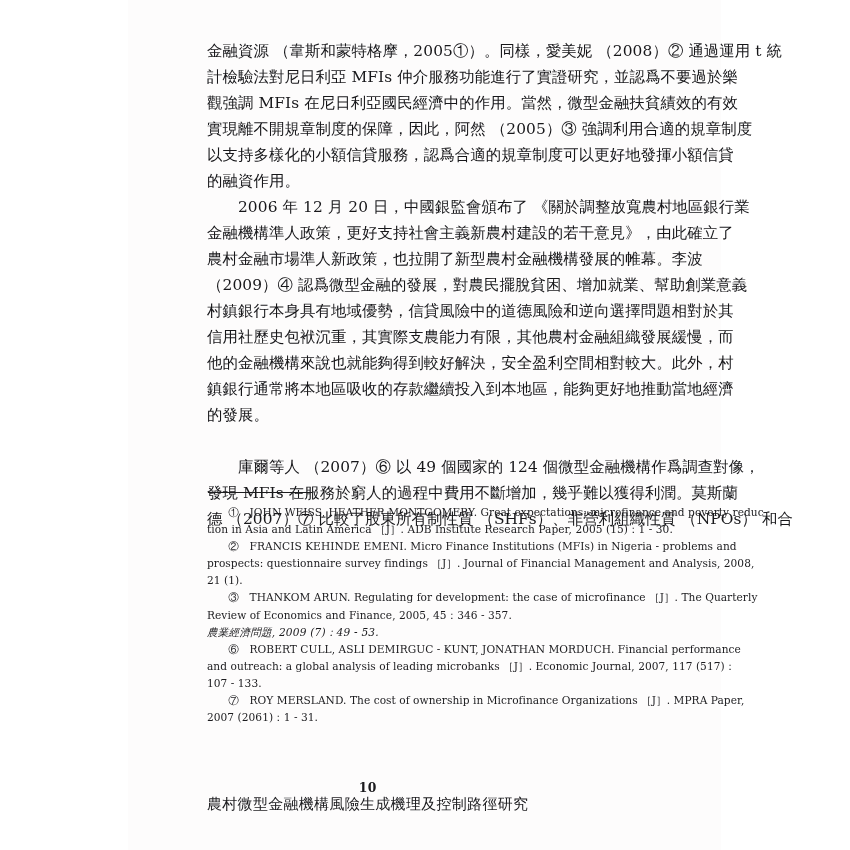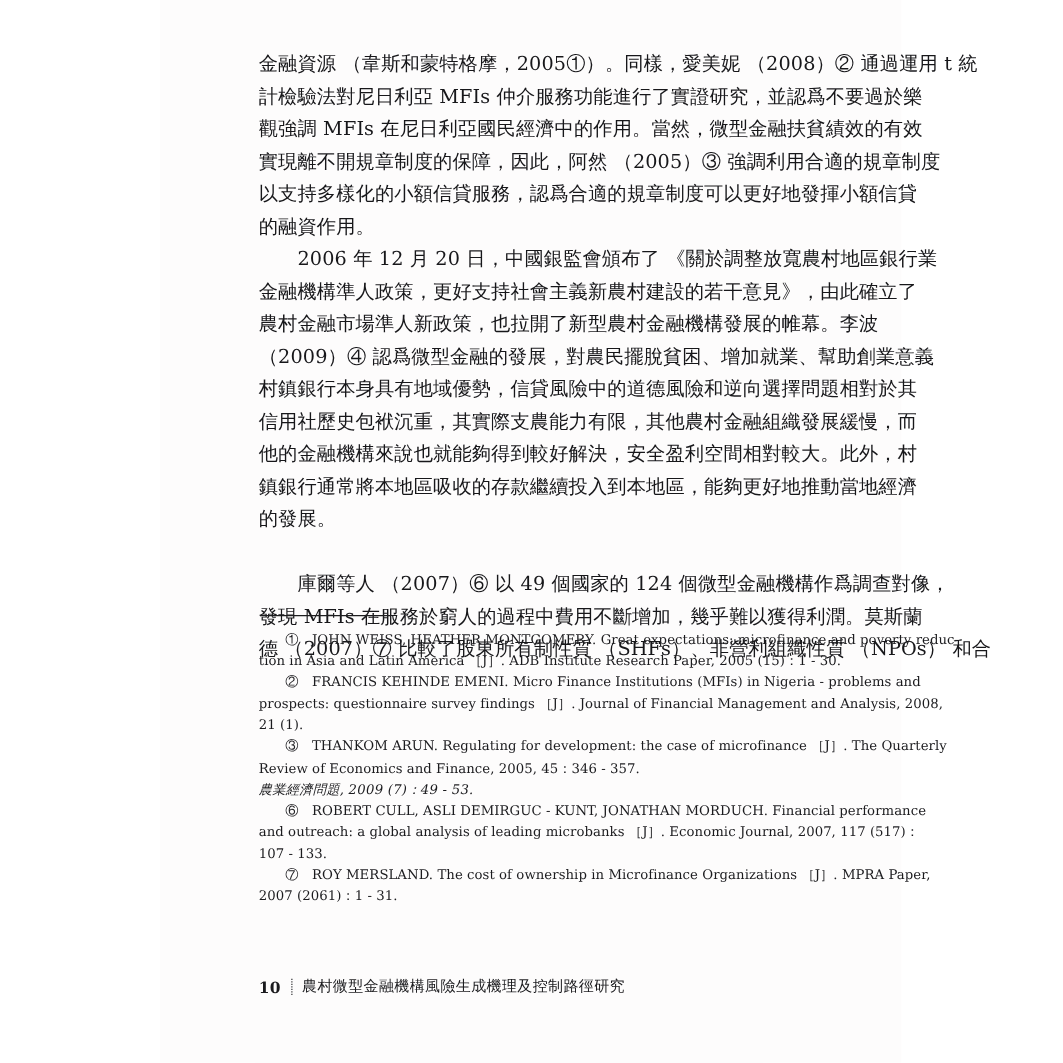--- a/index.html
+++ b/index.html
@@ -96,36 +96,37 @@
   }
 
   
   #page-footer {
     position: absolute;
     left: 207px;
     top: 780px;
     display: flex;
     align-items: center;
     height: 18px;
+    flex-direction: column;
   }
   #folio-number {
     font-size: 12.4px;
     font-weight: bold;
     color: #1a1a1d;
     font-family: "DejaVu Serif", "Liberation Serif", serif;
     letter-spacing: 0.2px;
   }
   #footer-divider {
     width: 1px;
     height: 13px;
     margin: 0 7px 0 8px;
     border-left: 1.3px dotted #39393c;
   }
   #running-title {
-    font-size: 12px;
+    font-size: 15px;
     color: #1a1a1d;
     white-space: nowrap;
     letter-spacing: 0.3px;
     font-family: "DejaVu Sans", sans-serif;
   }
 </style>
 </head>
 <body>
 
 <div id="page-surface">

